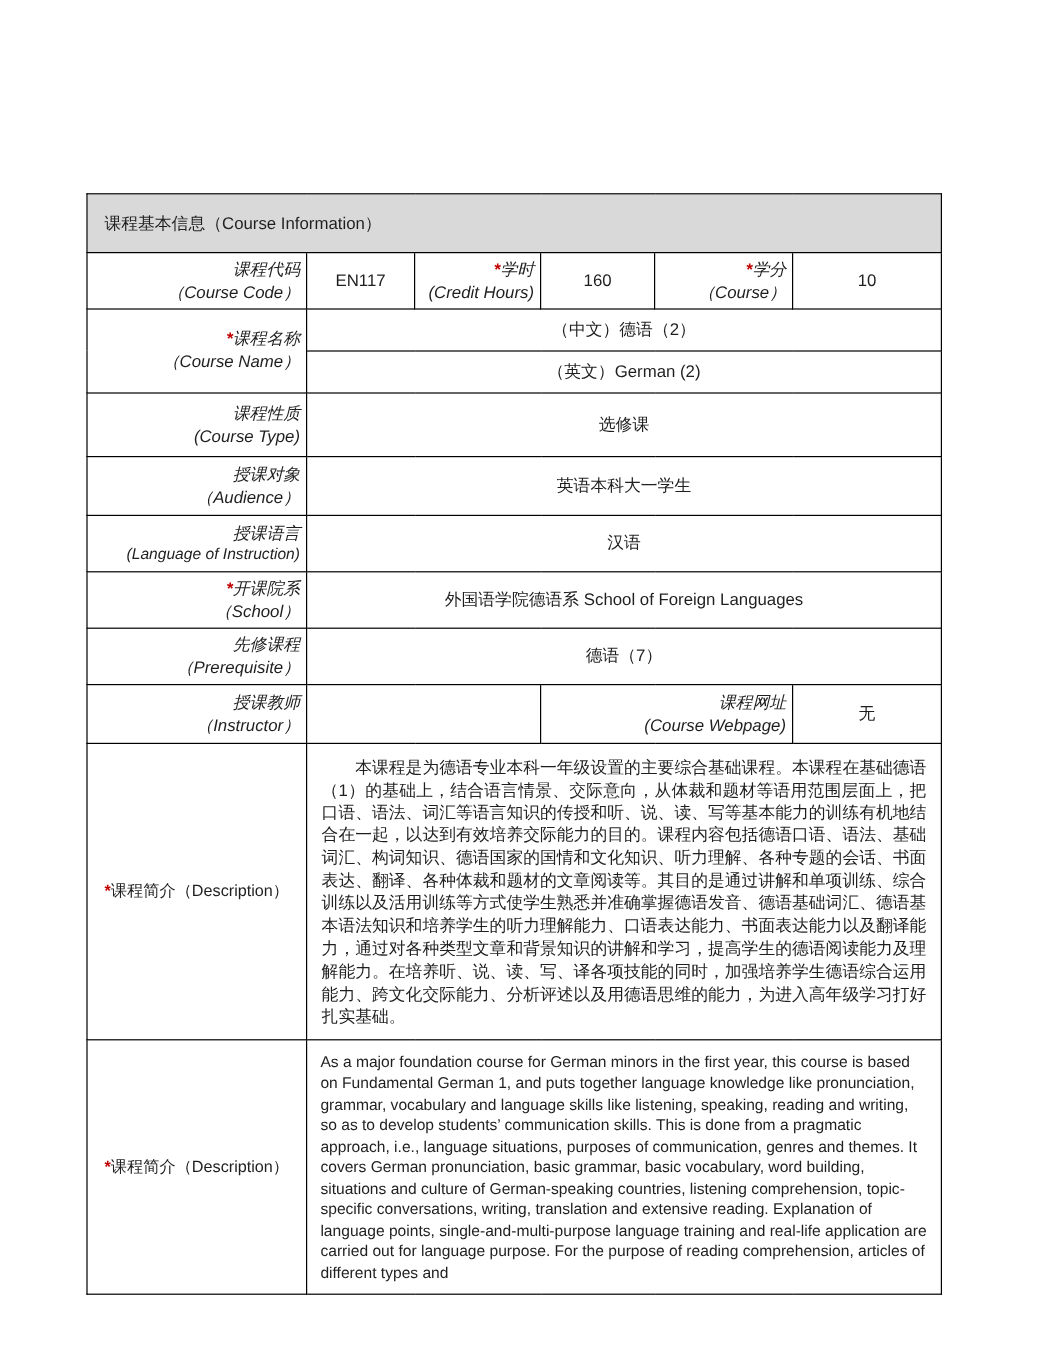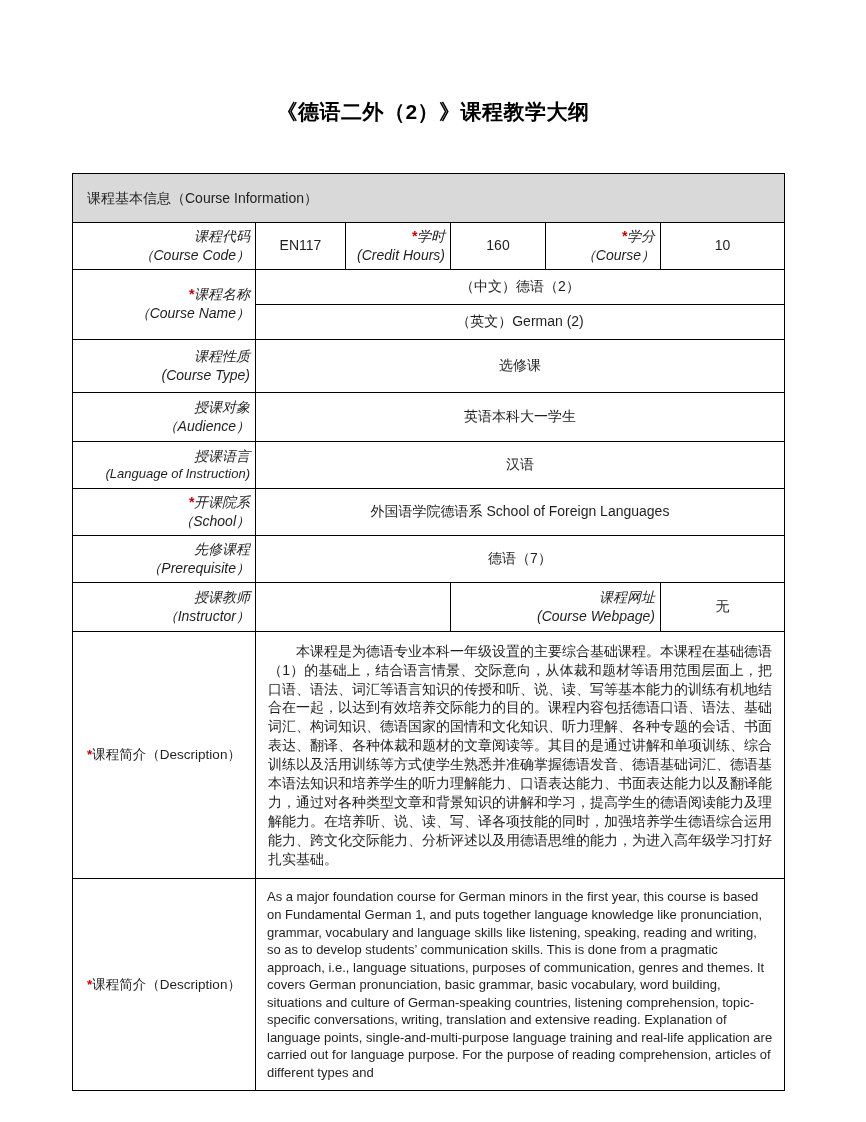--- a/index.html
+++ b/index.html
@@ -35,21 +35,20 @@
     width: 866px;
   }
   table.syllabus {
     position: absolute;
     top: 161px;
     left: 72px;
     width: 712px;
     border-collapse: collapse;
     table-layout: fixed;
     font-size: 13.5px;
-    margin-top: 12px;
   }
   table.syllabus td {
     border: 1px solid #000000;
     padding: 4px 5px;
     vertical-align: middle;
     line-height: 1.35;
     color: #1f1f1f;
   }
   .hdr-cell {
     background: #d9d9d9;
@@ -96,21 +95,20 @@
     vertical-align: top;
   }
   .nowrap-line { white-space: nowrap; }
   .blank-cell { }
 </style>
 </head>
 <body>
 
 <div class="page">
 
-  <div class="doc-title">《德语二外（2）》课程教学大纲</div>
 
   <table class="syllabus">
     <colgroup>
       <col style="width:183px">
       <col style="width:90px">
       <col style="width:105px">
       <col style="width:95px">
       <col style="width:115px">
       <col style="width:124px">
     </colgroup>

